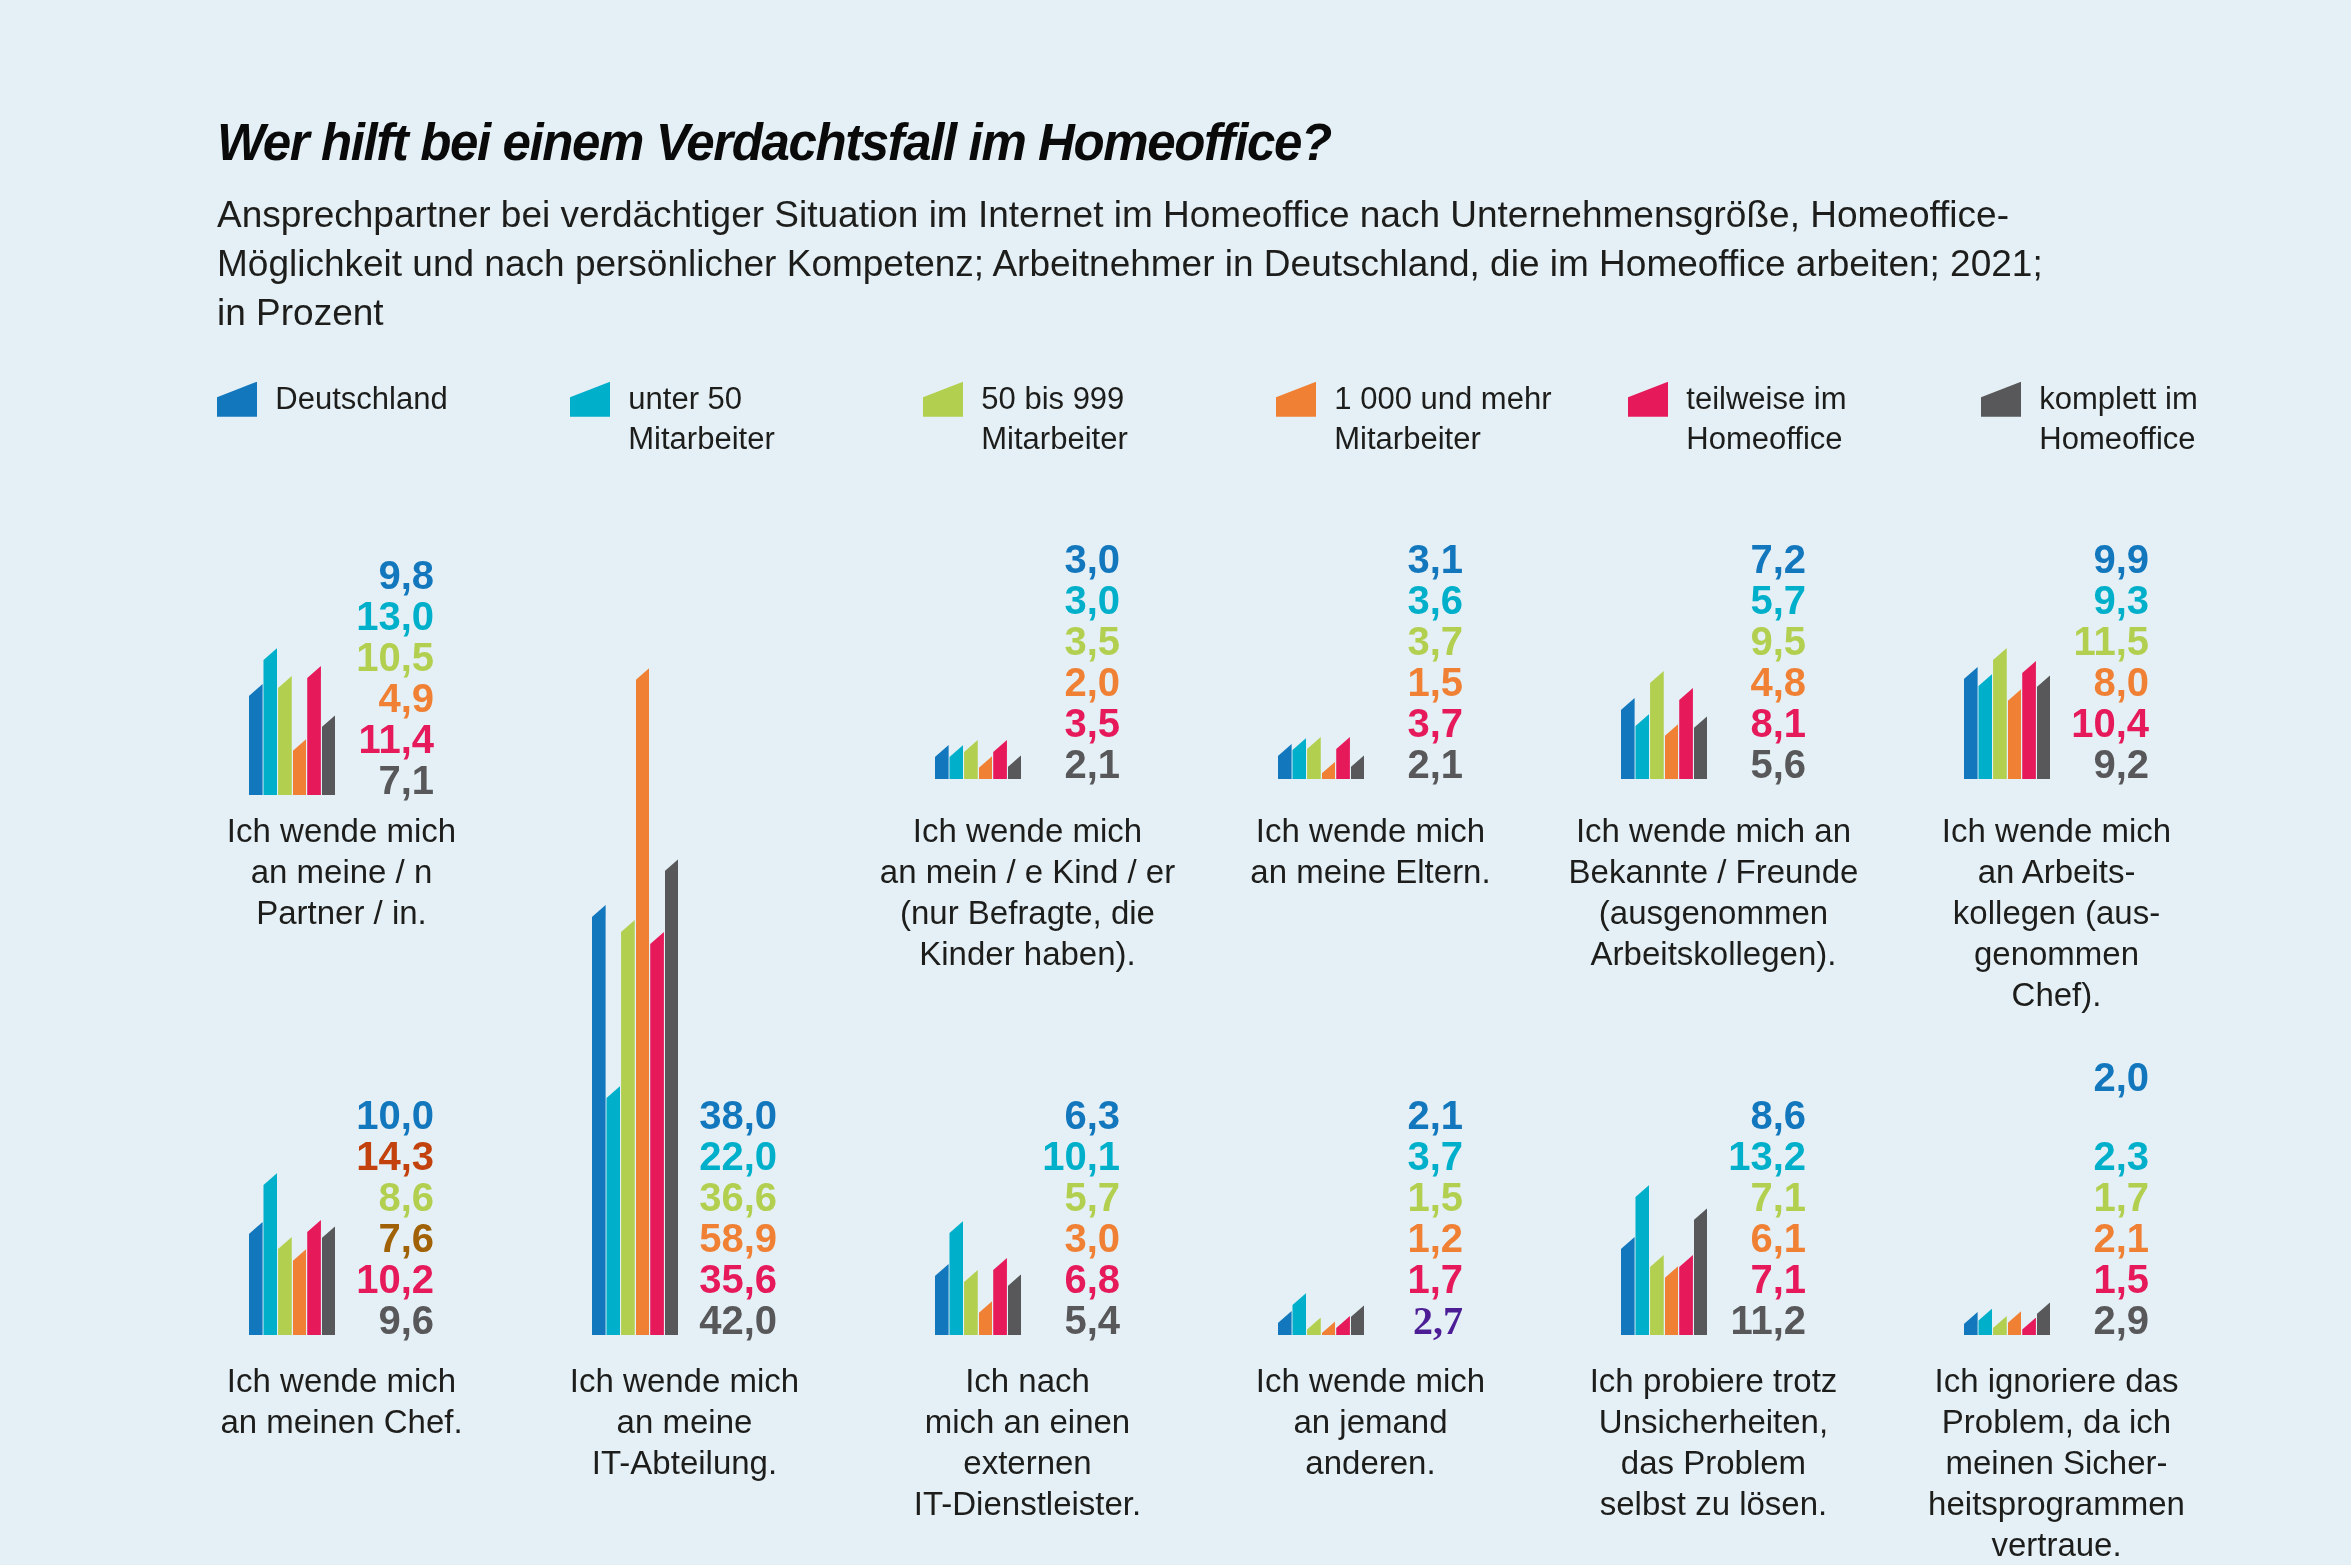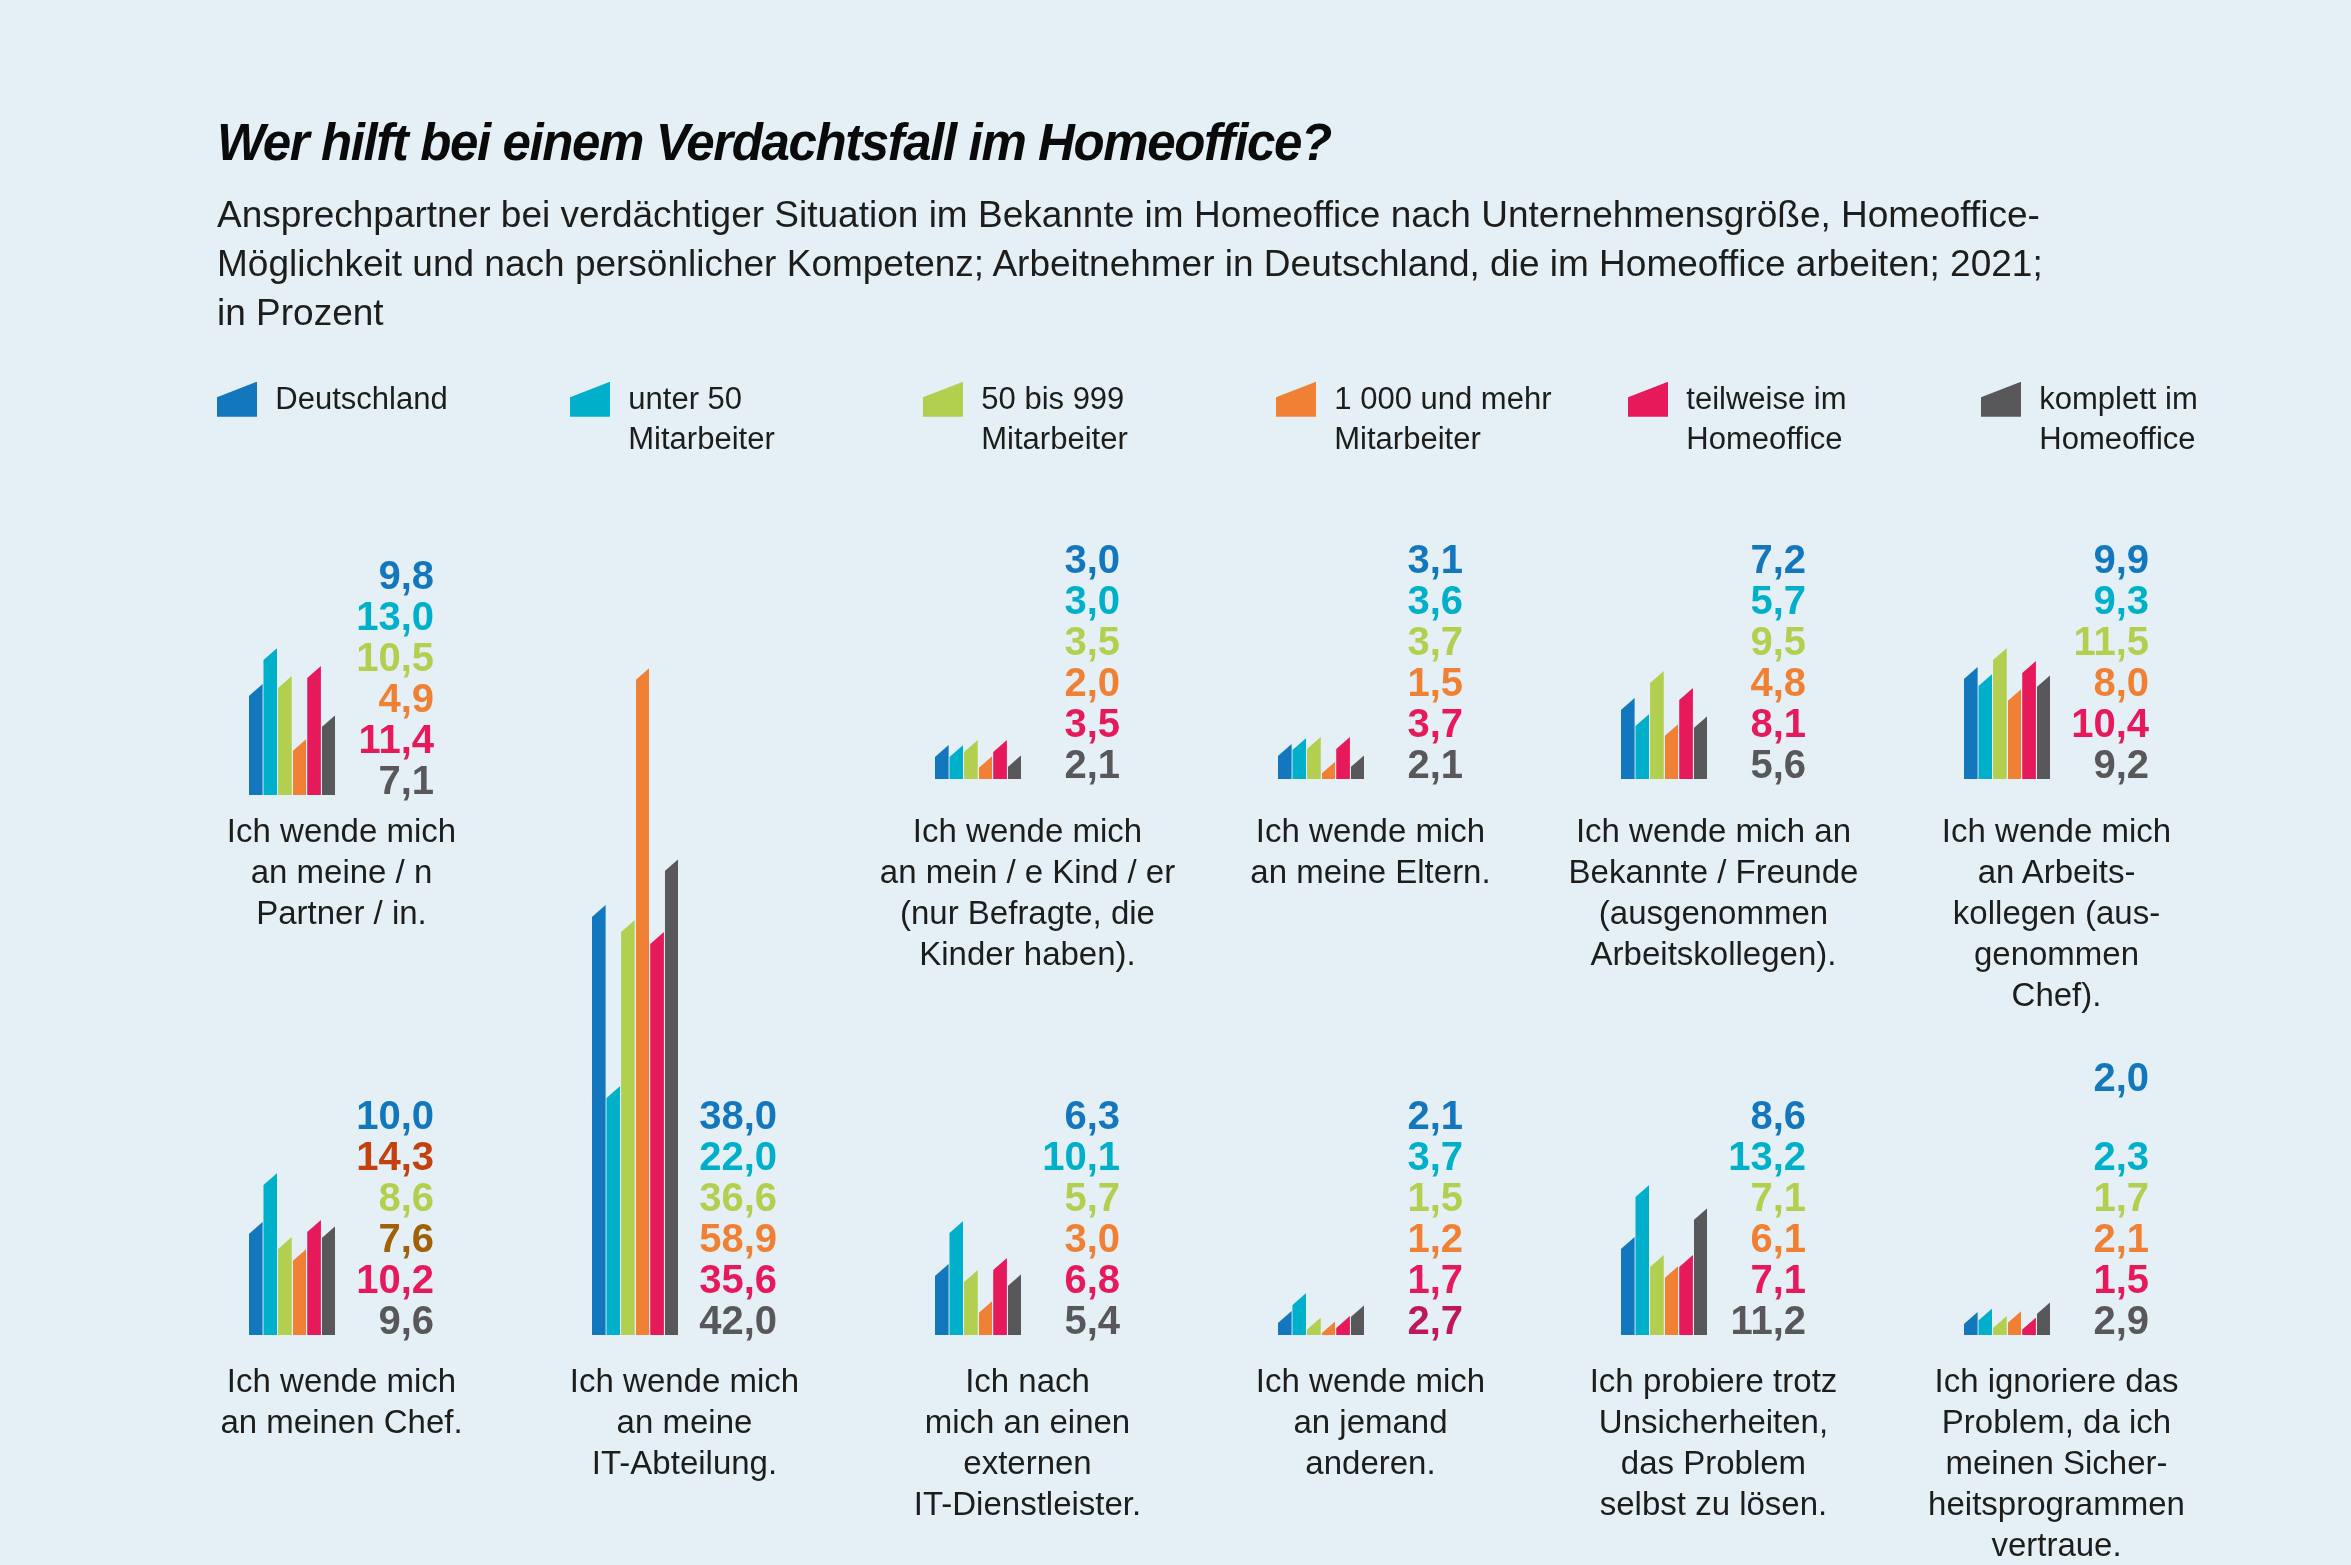--- a/index.html
+++ b/index.html
@@ -45,21 +45,21 @@
     position:absolute;font-size:33px;line-height:41px;
     text-align:center;color:#1d1d1b;
   }
 </style>
 </head>
 <body>
 
 <div class="canvas">
   <div class="title">Wer hilft bei einem Verdachtsfall im Homeoffice?</div>
   <div class="subtitle">
-    <div>Ansprechpartner bei verdächtiger Situation im Bekannte im Homeoffice nach Unternehmensgröße, Homeoffice-</div>
+    <div>Ansprechpartner bei verdächtiger Situation im Internet im Homeoffice nach Unternehmensgröße, Homeoffice-</div>
     <div>Möglichkeit und nach persönlicher Kompetenz; Arbeitnehmer in Deutschland, die im Homeoffice arbeiten; 2021;</div>
     <div>in Prozent</div>
   </div>
   <div id="legend">
       <div class="litem" style="left: 217px;">
         <div class="swatch" style="background: rgb(19, 119, 189);"></div>
         <div class="ltext">
           <div>Deutschland</div>
         </div>
       </div>
@@ -295,21 +295,21 @@
           <div class="bar" style="height: 13.7px; background: rgb(240, 128, 52);"></div>
           <div class="bar" style="height: 19px; background: rgb(230, 26, 91);"></div>
           <div class="bar" style="height: 30px; background: rgb(88, 88, 90);"></div>
         </div>
         <div class="vals">
           <div class="val" style="color: rgb(19, 119, 189);">2,1</div>
           <div class="val" style="color: rgb(0, 175, 202);">3,7</div>
           <div class="val" style="color: rgb(178, 207, 79);">1,5</div>
           <div class="val" style="color: rgb(240, 128, 52);">1,2</div>
           <div class="val" style="color: rgb(230, 26, 91);">1,7</div>
-          <div class="val" style="color: #be185d;">2,7</div>
+          <div class="val" style="color: #4c1d95; font-family: Liberation Serif, serif;">2,7</div>
         </div>
       </div>
       <div class="glabel" style="left: 1199px; width: 343px; top: 1360px;">
         <div>Ich wende mich</div>
         <div>an jemand</div>
         <div>anderen.</div>
       </div>
       <div class="cell" style="left: 1542px; width: 343px; bottom: 230px;">
         <div class="bars">
           <div class="bar" style="height: 98px; background: rgb(19, 119, 189);"></div>

